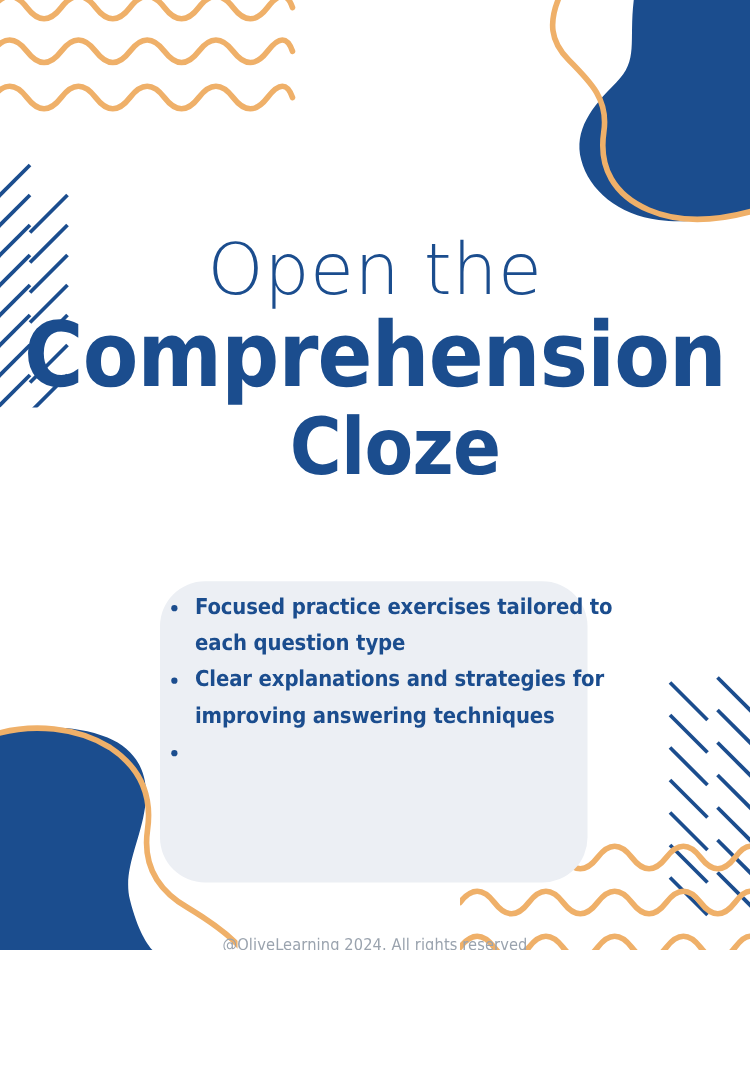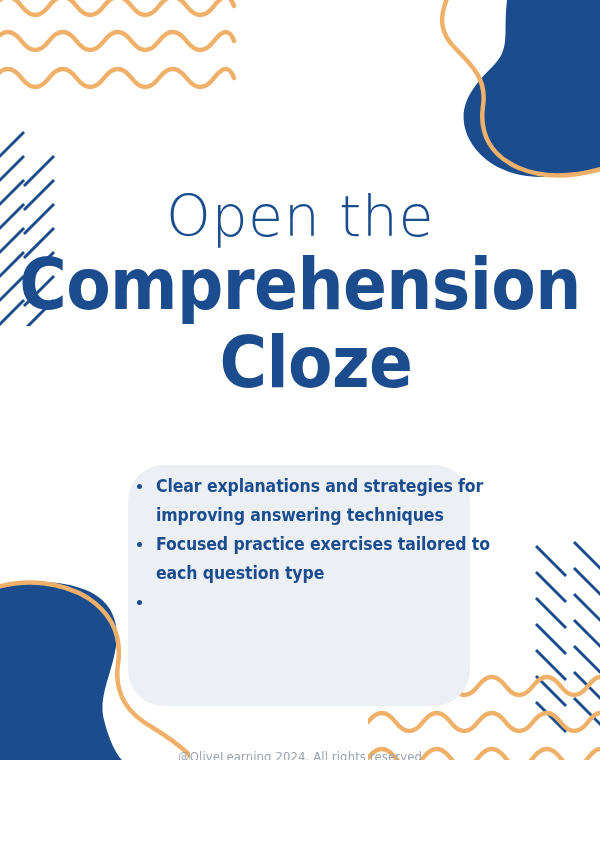--- a/index.html
+++ b/index.html
@@ -62,21 +62,21 @@
     font-weight: 700;
     font-size: 72px;
     line-height: 1.08;
     letter-spacing: -0.6px;
     color: #1B4D8E;
   }
   #headline-line-3 {
     display: block;
     font-family: "DejaVu Sans Condensed", "DejaVu Sans", sans-serif;
     font-weight: 700;
-    font-size: 72px;
+    font-size: 63px;
     line-height: 1.08;
     letter-spacing: -0.6px;
     color: #1B4D8E;
     padding-left: 32px;
   }
 
   
   #features-card {
     position: absolute;
     left: 128px;
@@ -219,25 +219,25 @@
     <span id="headline-line-1">Open the</span>
     <span id="headline-line-2">Comprehension</span>
     <span id="headline-line-3">Cloze</span>
   </div>
 
   <div id="features-card"></div>
 
   <ul id="features-list">
     <li>
       <span class="bullet-dot"></span>
-      <span>Clear explanations and strategies for improving answering techniques</span>
+      <span>Focused practice exercises tailored to each question type</span>
     </li>
     <li>
       <span class="bullet-dot"></span>
-      <span>Focused practice exercises tailored to each question type</span>
+      <span>Clear explanations and strategies for improving answering techniques</span>
     </li>
     <li>
       <span class="bullet-dot"></span>
     </li>
   </ul>
 
   <div id="footer-copyright">@OliveLearning 2024. All rights reserved</div>
 
 </div>
 

